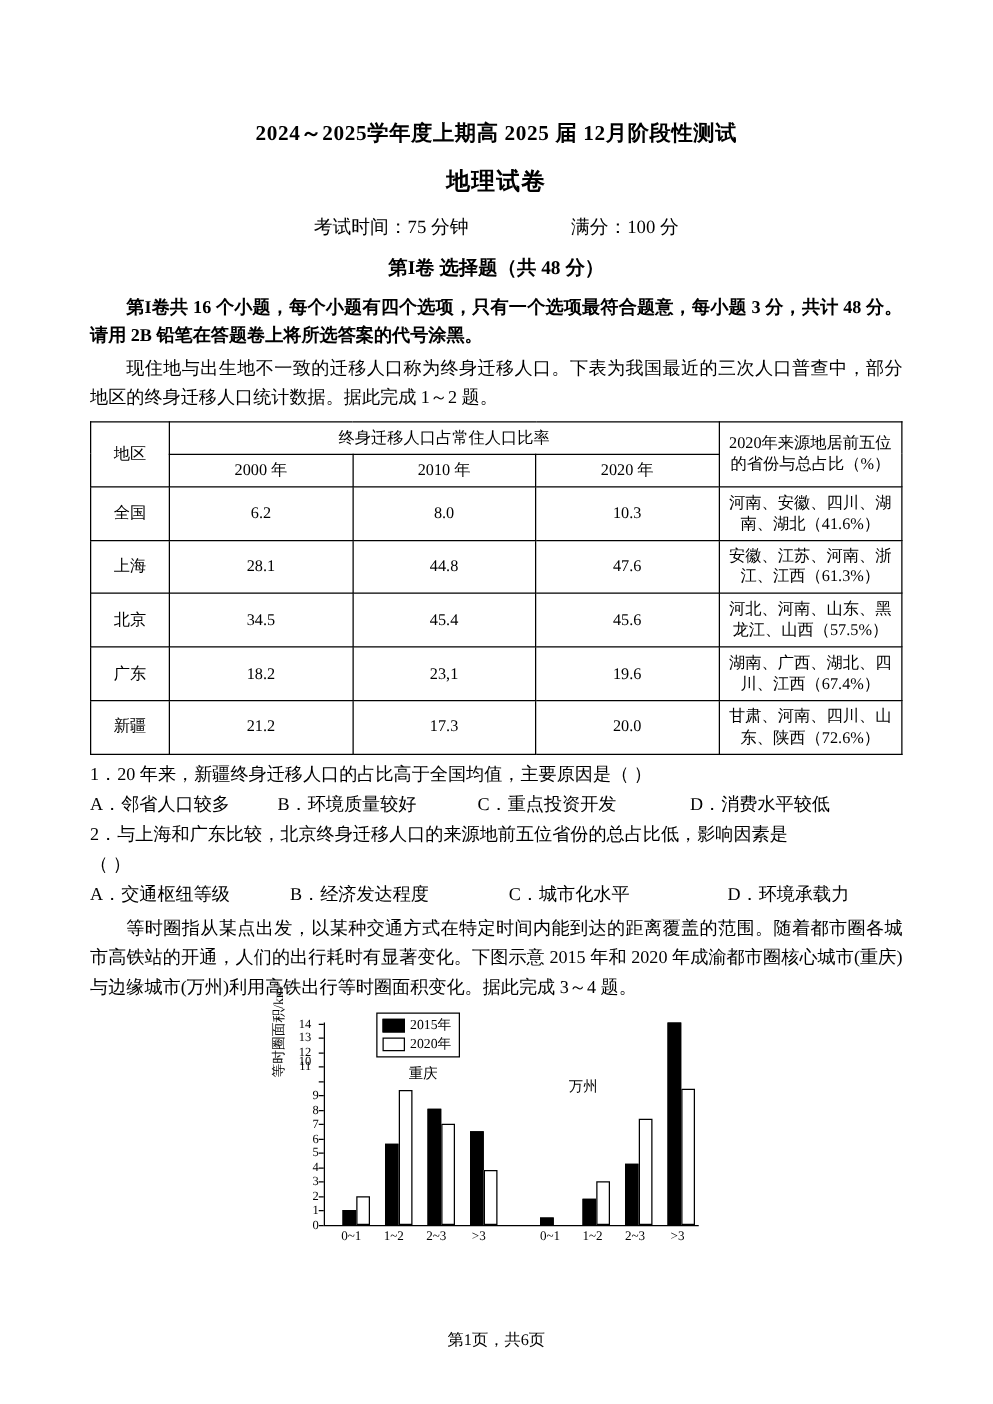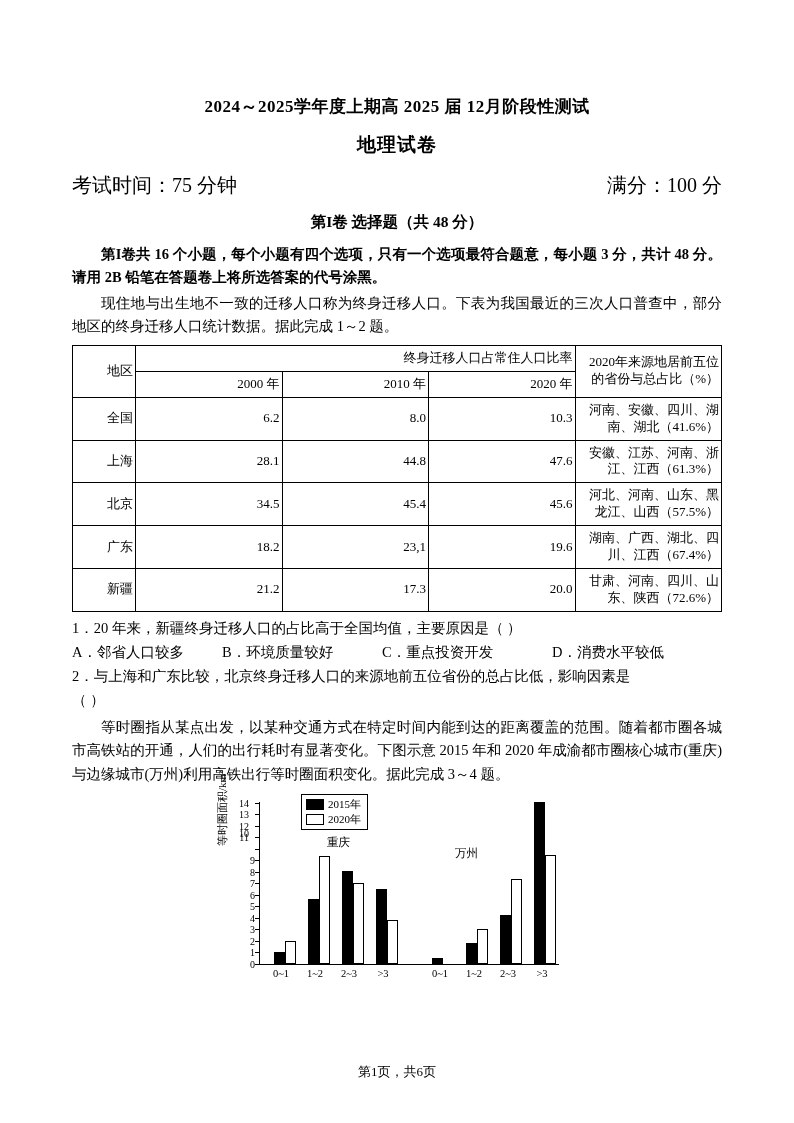--- a/index.html
+++ b/index.html
@@ -32,23 +32,23 @@
   }
   .doc-subtitle {
     text-align: center;
     font-size: 19px;
     font-weight: bold;
     margin: 6px 0 14px 0;
     letter-spacing: 1px;
   }
   .exam-meta {
     display: flex;
-    justify-content: space-between;
+    justify-content: center;
     gap: 82px;
-    font-size: 20px;
+    font-size: 15px;
     margin-bottom: 13px;
   }
   .section-title {
     text-align: center;
     font-size: 15.5px;
     font-weight: bold;
     margin: 0 0 10px 0;
   }
   .instructions {
     font-size: 14.5px;
@@ -81,21 +81,21 @@
   
   table.data {
     border-collapse: collapse;
     width: 100%;
     margin: 6px 0 4px 0;
     font-size: 13px;
     table-layout: fixed;
   }
   table.data td, table.data th {
     border: 1px solid #000;
-    text-align: right;
+    text-align: center;
     vertical-align: middle;
     padding: 4px 2px;
     font-weight: normal;
     line-height: 1.3;
   }
   .col-region { width: 58px; }
   .col-yr { width: 72px; }
   .col-src { width: auto; }
   
   .chart-wrap {
@@ -244,20 +244,26 @@
   <p class="q-line">1．20 年来，新疆终身迁移人口的占比高于全国均值，主要原因是（  ）</p>
   <div class="options">
     <span class="opt" style="width:150px">A．邻省人口较多</span>
     <span class="opt" style="width:160px">B．环境质量较好</span>
     <span class="opt" style="width:170px">C．重点投资开发</span>
     <span class="opt">D．消费水平较低</span>
   </div>
 
   <p class="q-line">2．与上海和广东比较，北京终身迁移人口的来源地前五位省份的总占比低，影响因素是</p>
   <p class="q-line">（  ）</p>
+  <div class="options">
+    <span class="opt" style="width:160px">A．交通枢纽等级</span>
+    <span class="opt" style="width:175px">B．经济发达程度</span>
+    <span class="opt" style="width:175px">C．城市化水平</span>
+    <span class="opt">D．环境承载力</span>
+  </div>
 
   <p class="para" style="margin-top:4px">等时圈指从某点出发，以某种交通方式在特定时间内能到达的距离覆盖的范围。随着都市圈各城市高铁站的开通，人们的出行耗时有显著变化。下图示意 2015 年和 2020 年成渝都市圈核心城市(重庆)与边缘城市(万州)利用高铁出行等时圈面积变化。据此完成 3～4 题。</p>
 
   <div class="chart-wrap">
     <div class="chart-box">
 
       <div class="ylabel">等时圈面积/km²</div>
 
       <div class="legend">
         <div>

